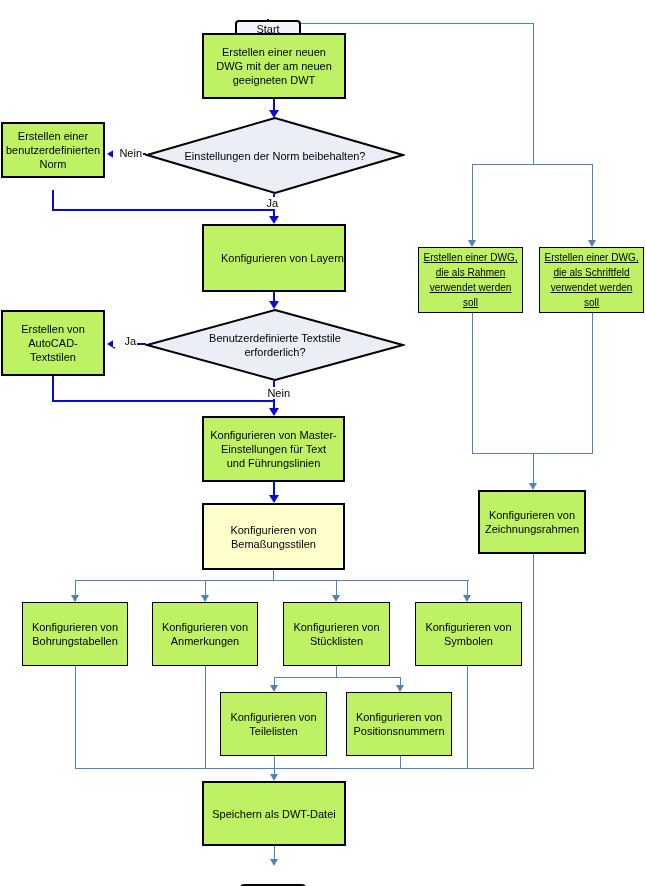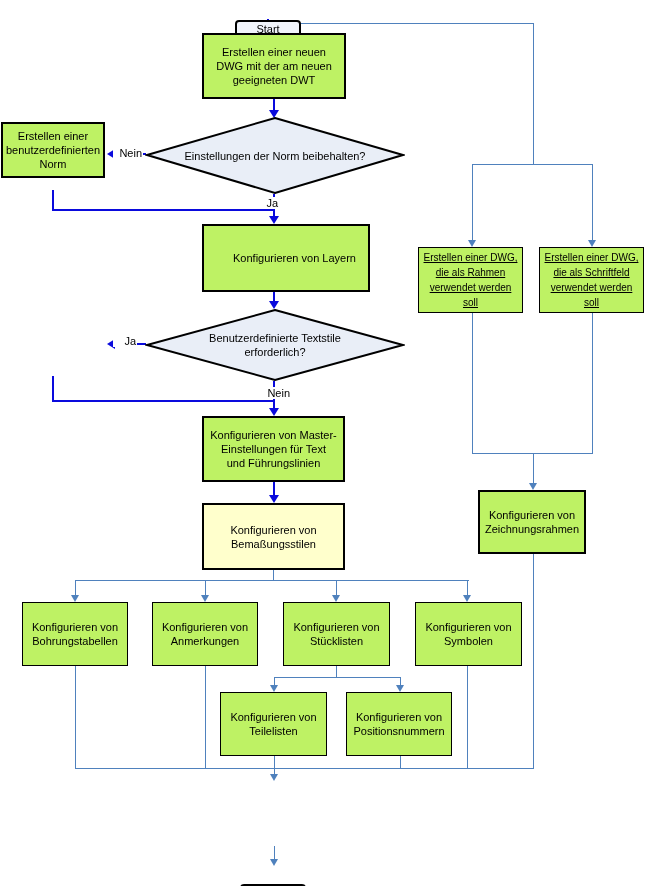--- a/index.html
+++ b/index.html
@@ -146,32 +146,37 @@
   <div class="dtext" style="left:155px;top:117px;width:240px;height:77px;">
     <span>Einstellungen der Norm beibehalten?</span>
   </div>
 
   <div class="node" style="left:1px;top:122px;width:104px;height:56px;">
     <span>Erstellen einer</span>
     <span>benutzerdefinierten</span>
     <span>Norm</span>
   </div>
 
-  <div class="node" style="left:202px;top:224px;width:168px;height:68px;padding-left:17px;">
+  <div class="node" style="left:202px;top:224px;width:144px;height:68px;padding-left:17px;">
     <span>Konfigurieren von Layern</span>
   </div>
 
   <svg class="diamond" style="left:145px;top:309px;" width="260" height="72" viewBox="0 0 260 72">
     <polygon points="130,1 258,36 130,71 2,36"></polygon>
   </svg>
   <div class="dtext" style="left:155px;top:309px;width:240px;height:72px;flex-direction:column;">
     <span>Benutzerdefinierte Textstile</span>
     <span>erforderlich?</span>
   </div>
 
+  <div class="node" style="left:1px;top:310px;width:104px;height:66px;">
+    <span>Erstellen von</span>
+    <span>AutoCAD-</span>
+    <span>Textstilen</span>
+  </div>
 
   <div class="node" style="left:202px;top:416px;width:143px;height:66px;">
     <span>Konfigurieren von Master-</span>
     <span>Einstellungen für Text</span>
     <span>und Führungslinien</span>
   </div>
 
   <div class="node yellow" style="left:202px;top:503px;width:143px;height:67px;">
     <span>Konfigurieren von</span>
     <span>Bemaßungsstilen</span>
@@ -196,20 +201,23 @@
 
   <div class="node thin" style="left:220px;top:692px;width:107px;height:64px;">
     <span>Konfigurieren von</span>
     <span>Teilelisten</span>
   </div>
   <div class="node thin" style="left:346px;top:692px;width:106px;height:64px;">
     <span>Konfigurieren von</span>
     <span>Positionsnummern</span>
   </div>
 
+  <div class="node" style="left:202px;top:781px;width:144px;height:65px;">
+    <span>Speichern als DWT-Datei</span>
+  </div>
 
   <div class="node thin small" style="left:418px;top:247px;width:105px;height:66px;">
     <span>Erstellen einer DWG,</span>
     <span>die als Rahmen</span>
     <span>verwendet werden</span>
     <span>soll</span>
   </div>
   <div class="node thin small" style="left:539px;top:247px;width:105px;height:66px;">
     <span>Erstellen einer DWG,</span>
     <span>die als Schriftfeld</span>

